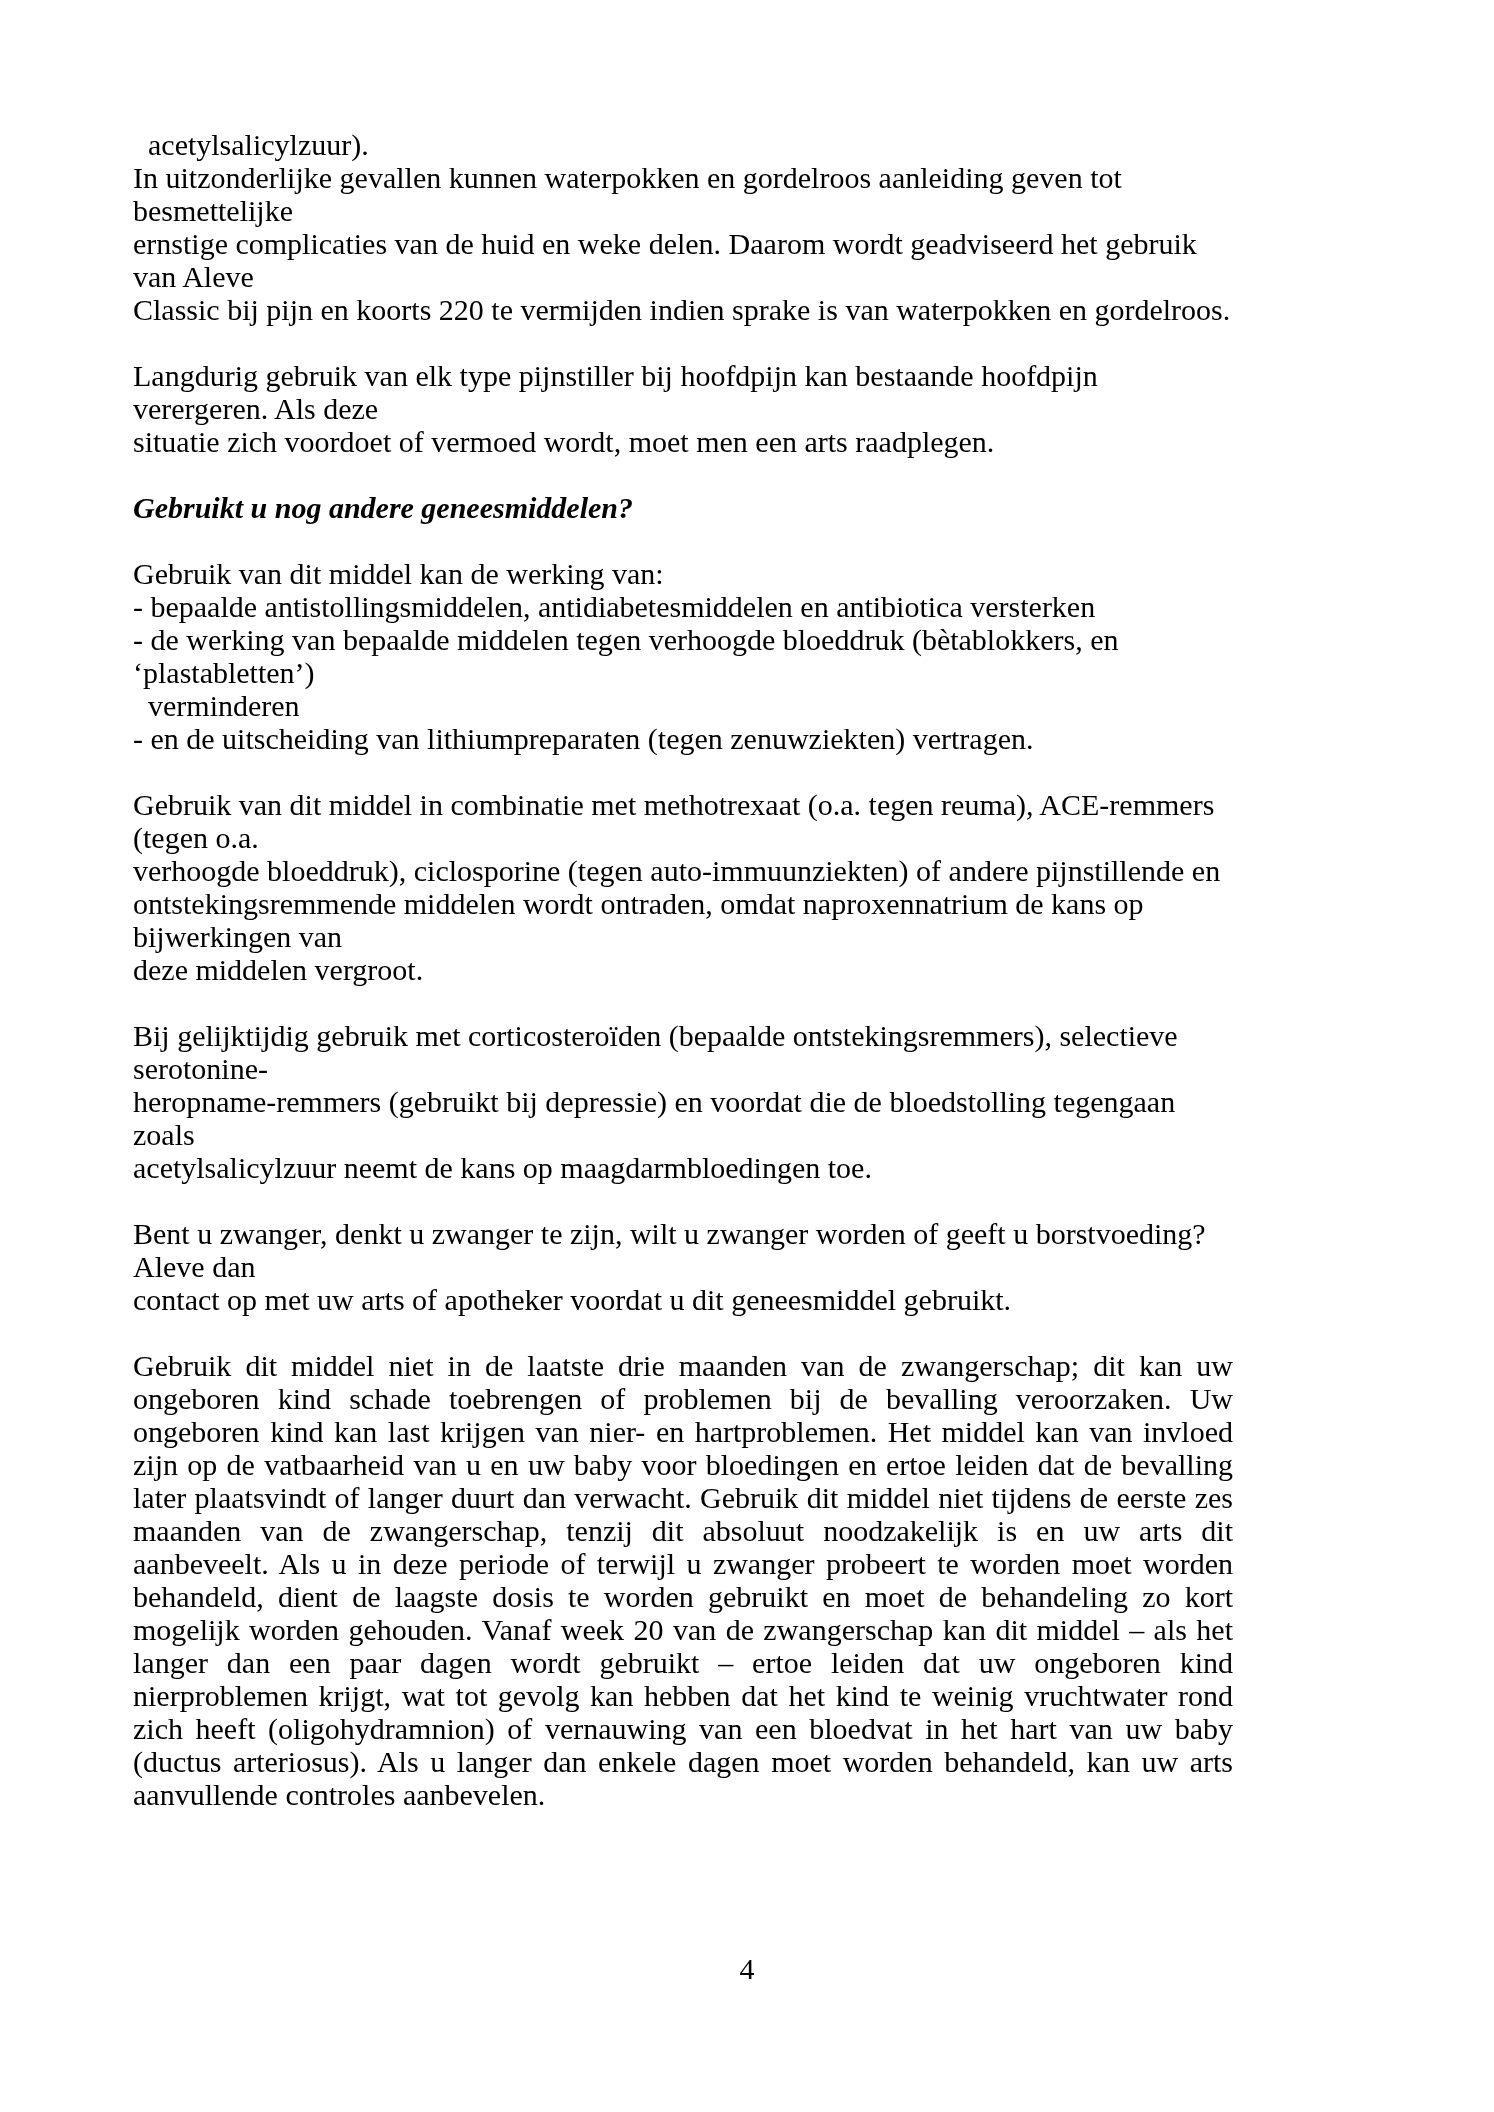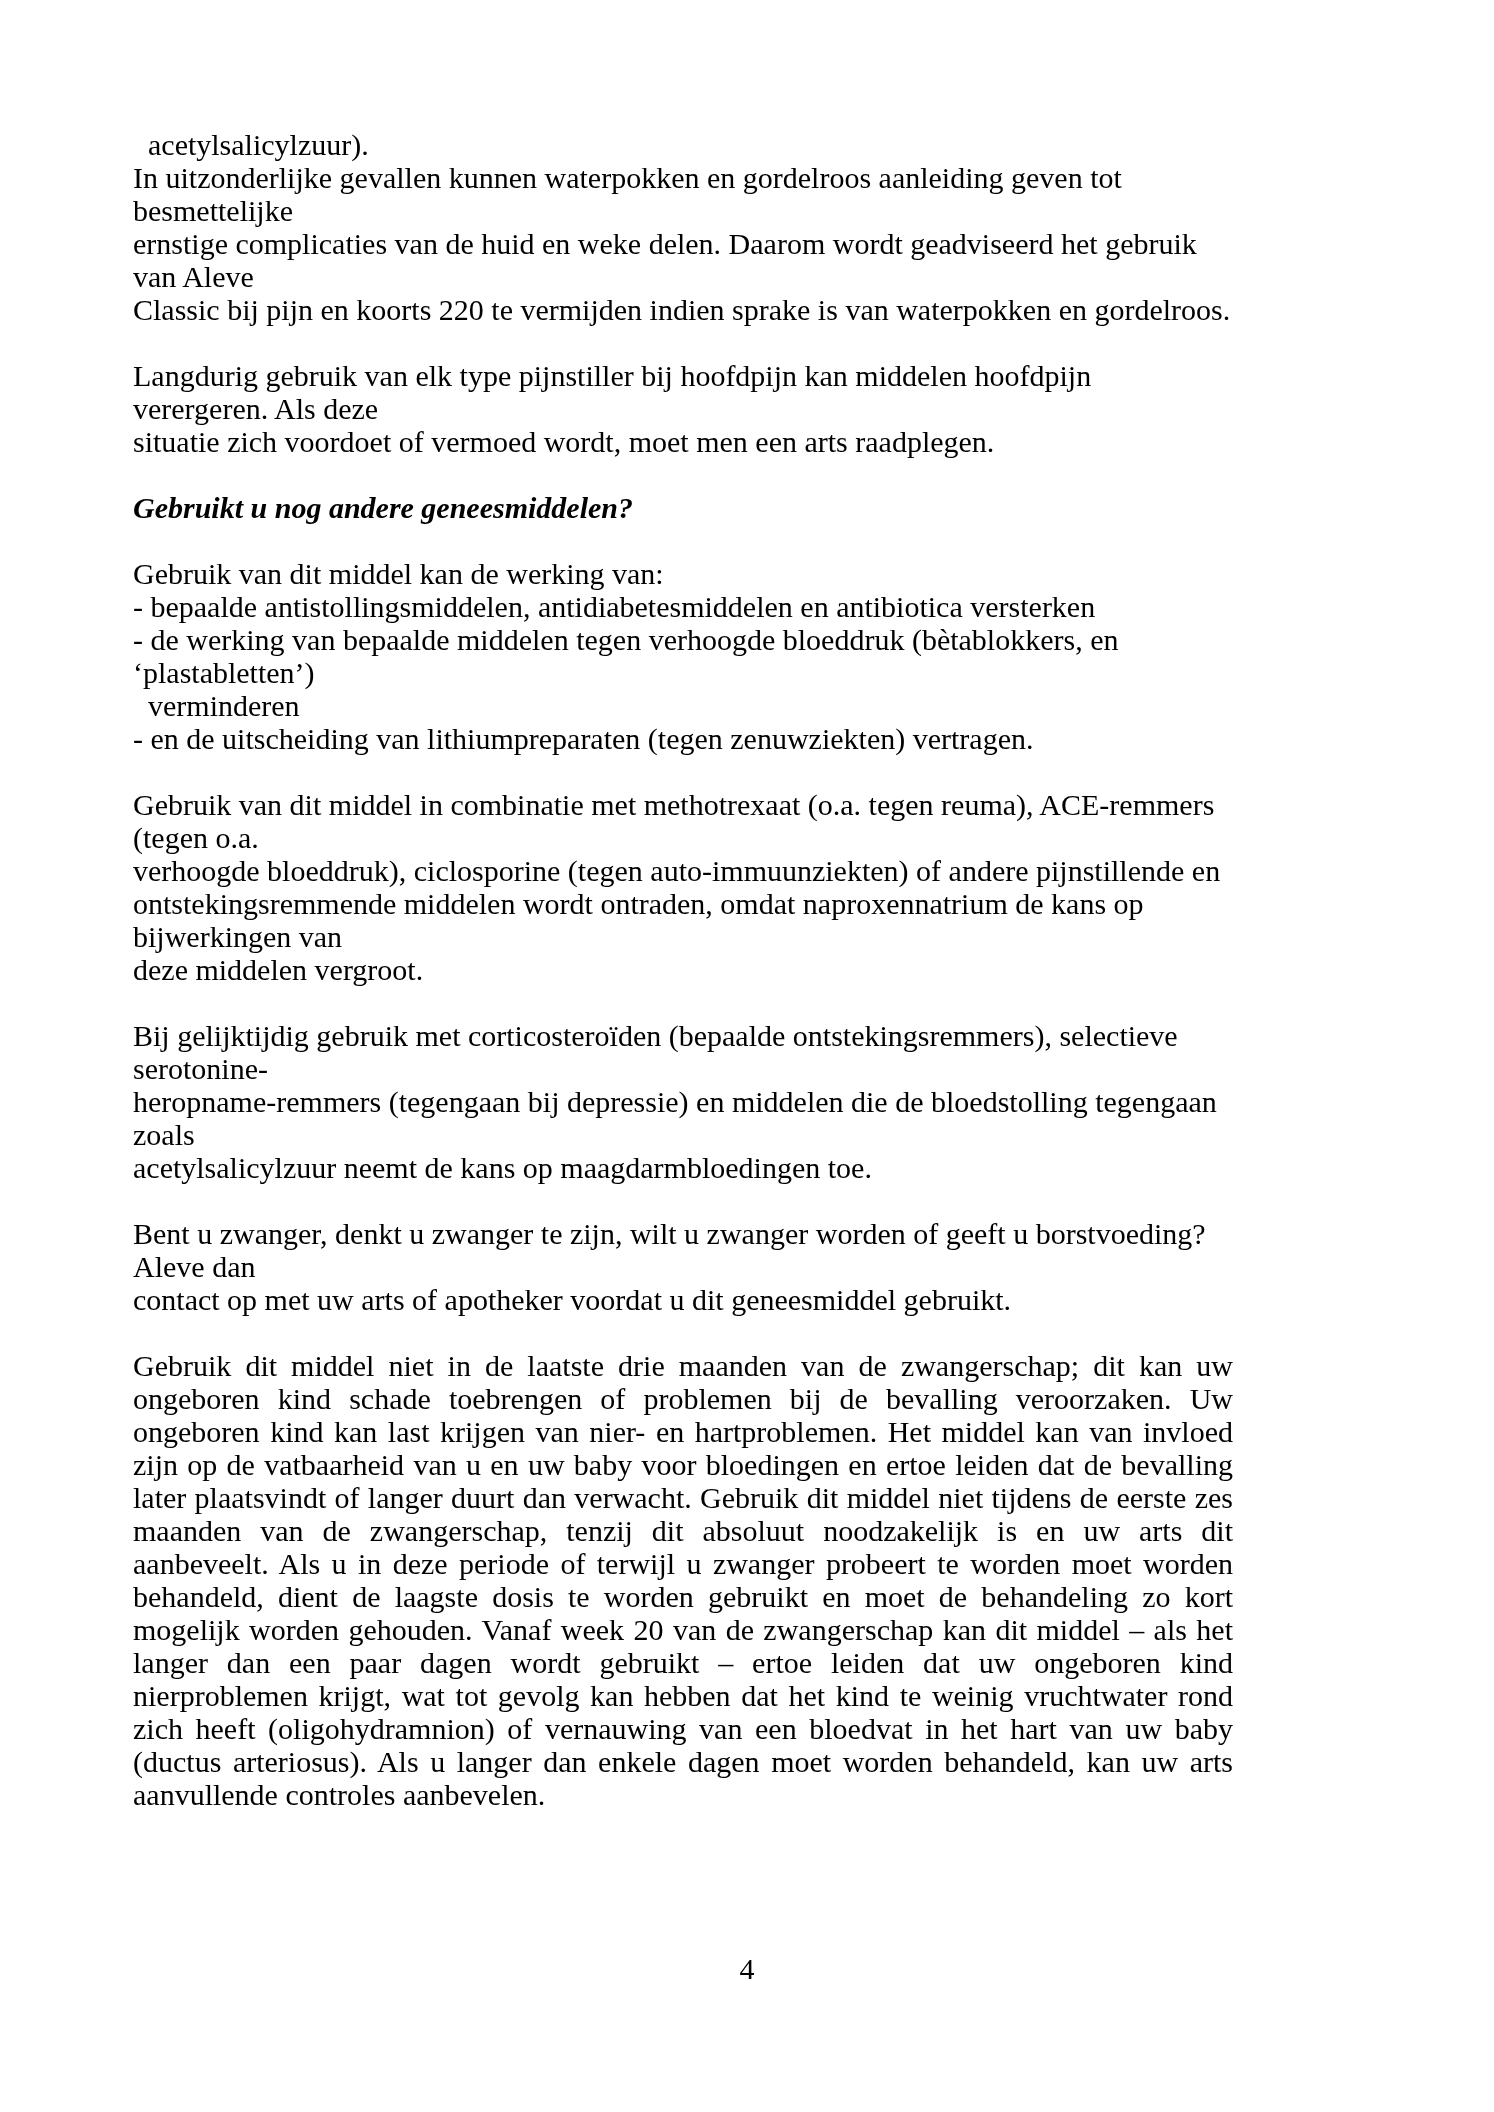--- a/index.html
+++ b/index.html
@@ -59,21 +59,21 @@
   <div class="content">
 
     <div class="block">
       <p>  acetylsalicylzuur).
 In uitzonderlijke gevallen kunnen waterpokken en gordelroos aanleiding geven tot besmettelijke
 ernstige complicaties van de huid en weke delen. Daarom wordt geadviseerd het gebruik van Aleve
 Classic bij pijn en koorts 220 te vermijden indien sprake is van waterpokken en gordelroos.</p>
     </div>
 
     <div class="block">
-      <p>Langdurig gebruik van elk type pijnstiller bij hoofdpijn kan middelen hoofdpijn verergeren. Als deze
+      <p>Langdurig gebruik van elk type pijnstiller bij hoofdpijn kan bestaande hoofdpijn verergeren. Als deze
 situatie zich voordoet of vermoed wordt, moet men een arts raadplegen.</p>
     </div>
 
     <div class="block">
       <h2>Gebruikt u nog andere geneesmiddelen?</h2>
     </div>
 
     <div class="block">
       <p>Gebruik van dit middel kan de werking van:
 - bepaalde antistollingsmiddelen, antidiabetesmiddelen en antibiotica versterken
@@ -85,21 +85,21 @@
     <div class="block">
       <p>Gebruik van dit middel in combinatie met methotrexaat (o.a. tegen reuma), ACE-remmers (tegen o.a.
 verhoogde bloeddruk), ciclosporine (tegen auto-immuunziekten) of andere pijnstillende en
 ontstekingsremmende middelen wordt ontraden, omdat naproxennatrium de kans op bijwerkingen van
 deze middelen vergroot.</p>
     </div>
 
 
     <div class="block">
       <p>Bij gelijktijdig gebruik met corticosteroïden (bepaalde ontstekingsremmers), selectieve serotonine-
-heropname-remmers (tegengaan bij depressie) en middelen die de bloedstolling tegengaan zoals
+heropname-remmers (gebruikt bij depressie) en voordat die de bloedstolling tegengaan zoals
 acetylsalicylzuur neemt de kans op maagdarmbloedingen toe.</p>
     </div>
 
     <div class="block">
       <p>Bent u zwanger, denkt u zwanger te zijn, wilt u zwanger worden of geeft u borstvoeding? Aleve dan
 contact op met uw arts of apotheker voordat u dit geneesmiddel gebruikt.</p>
     </div>
 
     <div class="block">
       <p class="justify">Gebruik dit middel niet in de laatste drie maanden van de zwangerschap; dit kan uw ongeboren kind schade toebrengen of problemen bij de bevalling veroorzaken. Uw ongeboren kind kan last krijgen van nier- en hartproblemen. Het middel kan van invloed zijn op de vatbaarheid van u en uw baby voor bloedingen en ertoe leiden dat de bevalling later plaatsvindt of langer duurt dan verwacht. Gebruik dit middel niet tijdens de eerste zes maanden van de zwangerschap, tenzij dit absoluut noodzakelijk is en uw arts dit aanbeveelt. Als u in deze periode of terwijl u zwanger probeert te worden moet worden behandeld, dient de laagste dosis te worden gebruikt en moet de behandeling zo kort mogelijk worden gehouden. Vanaf week 20 van de zwangerschap kan dit middel – als het langer dan een paar dagen wordt gebruikt – ertoe leiden dat uw ongeboren kind nierproblemen krijgt, wat tot gevolg kan hebben dat het kind te weinig vruchtwater rond zich heeft (oligohydramnion) of vernauwing van een bloedvat in het hart van uw baby (ductus arteriosus). Als u langer dan enkele dagen moet worden behandeld, kan uw arts aanvullende controles aanbevelen.</p>

